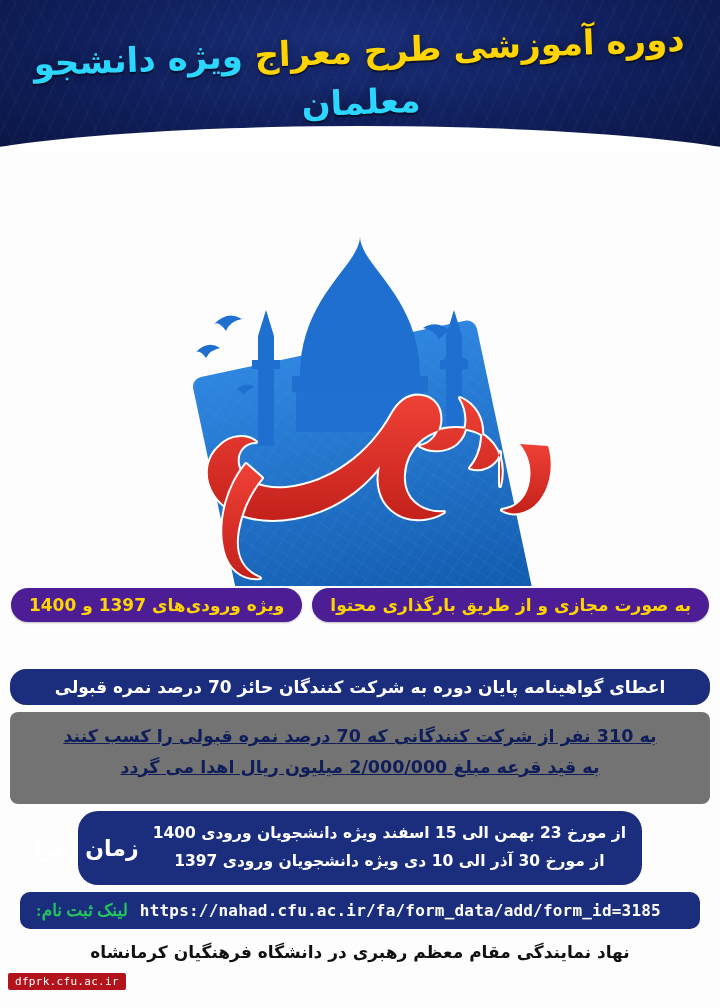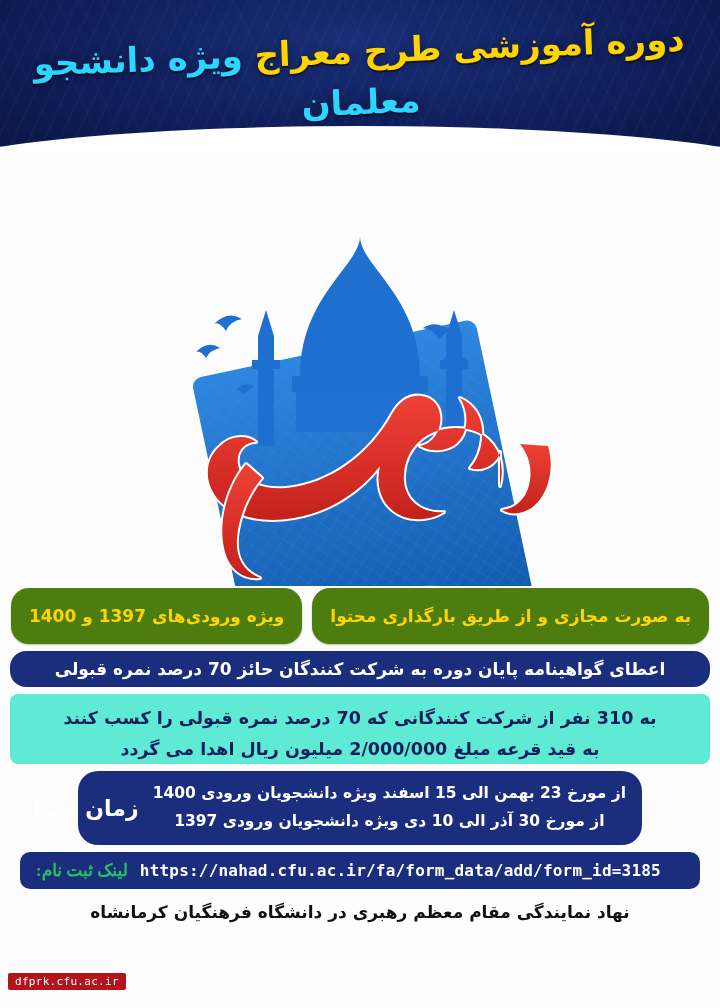--- a/index.html
+++ b/index.html
@@ -75,51 +75,53 @@
   .row{
     direction:rtl;
     display:flex;align-items:center;justify-content:center;
   }
 
   .pill-pair{
     display:flex;gap:10px;align-items:center;justify-content:center;
     width:680px;
   }
   .pill{
-    background:#4d7c0f;
+    background:#4c1d95;
     color:#ffd400;
     font-size:17px;font-weight:bold;
-    padding:18px 18px;
+    padding:7px 18px;
     border-radius:18px;
     white-space:nowrap;
     box-shadow:0 1px 2px rgba(0,0,0,.25);
   }
   .pill.wide{flex:1;text-align:center;}
   .pill.small{flex:none;}
 
   .bar-navy{
     width:680px;
     background:#1b2d7d;
     color:#ffffff;
     font-size:17px;font-weight:bold;
     text-align:center;
     padding:8px 10px;
     border-radius:16px;
     white-space:nowrap;
+    margin-top:40px;
   }
 
   .bar-yellow{
     width:680px;
-    background:#5eead4;
+    background:#737373;
     color:#0f1e5a;
     font-size:17.5px;font-weight:bold;
     text-align:center;
-    padding:9px 10px 0;
+    padding:9px 10px 22px;
     border-radius:8px;
     line-height:1.75;
+    text-decoration:underline;
   }
   .bar-yellow div{white-space:nowrap;}
 
   .schedule{
     width:564px;
     background:#1b2d7d;
     border-radius:20px;
     display:flex;align-items:center;
     padding:9px 16px;
     gap:14px;

